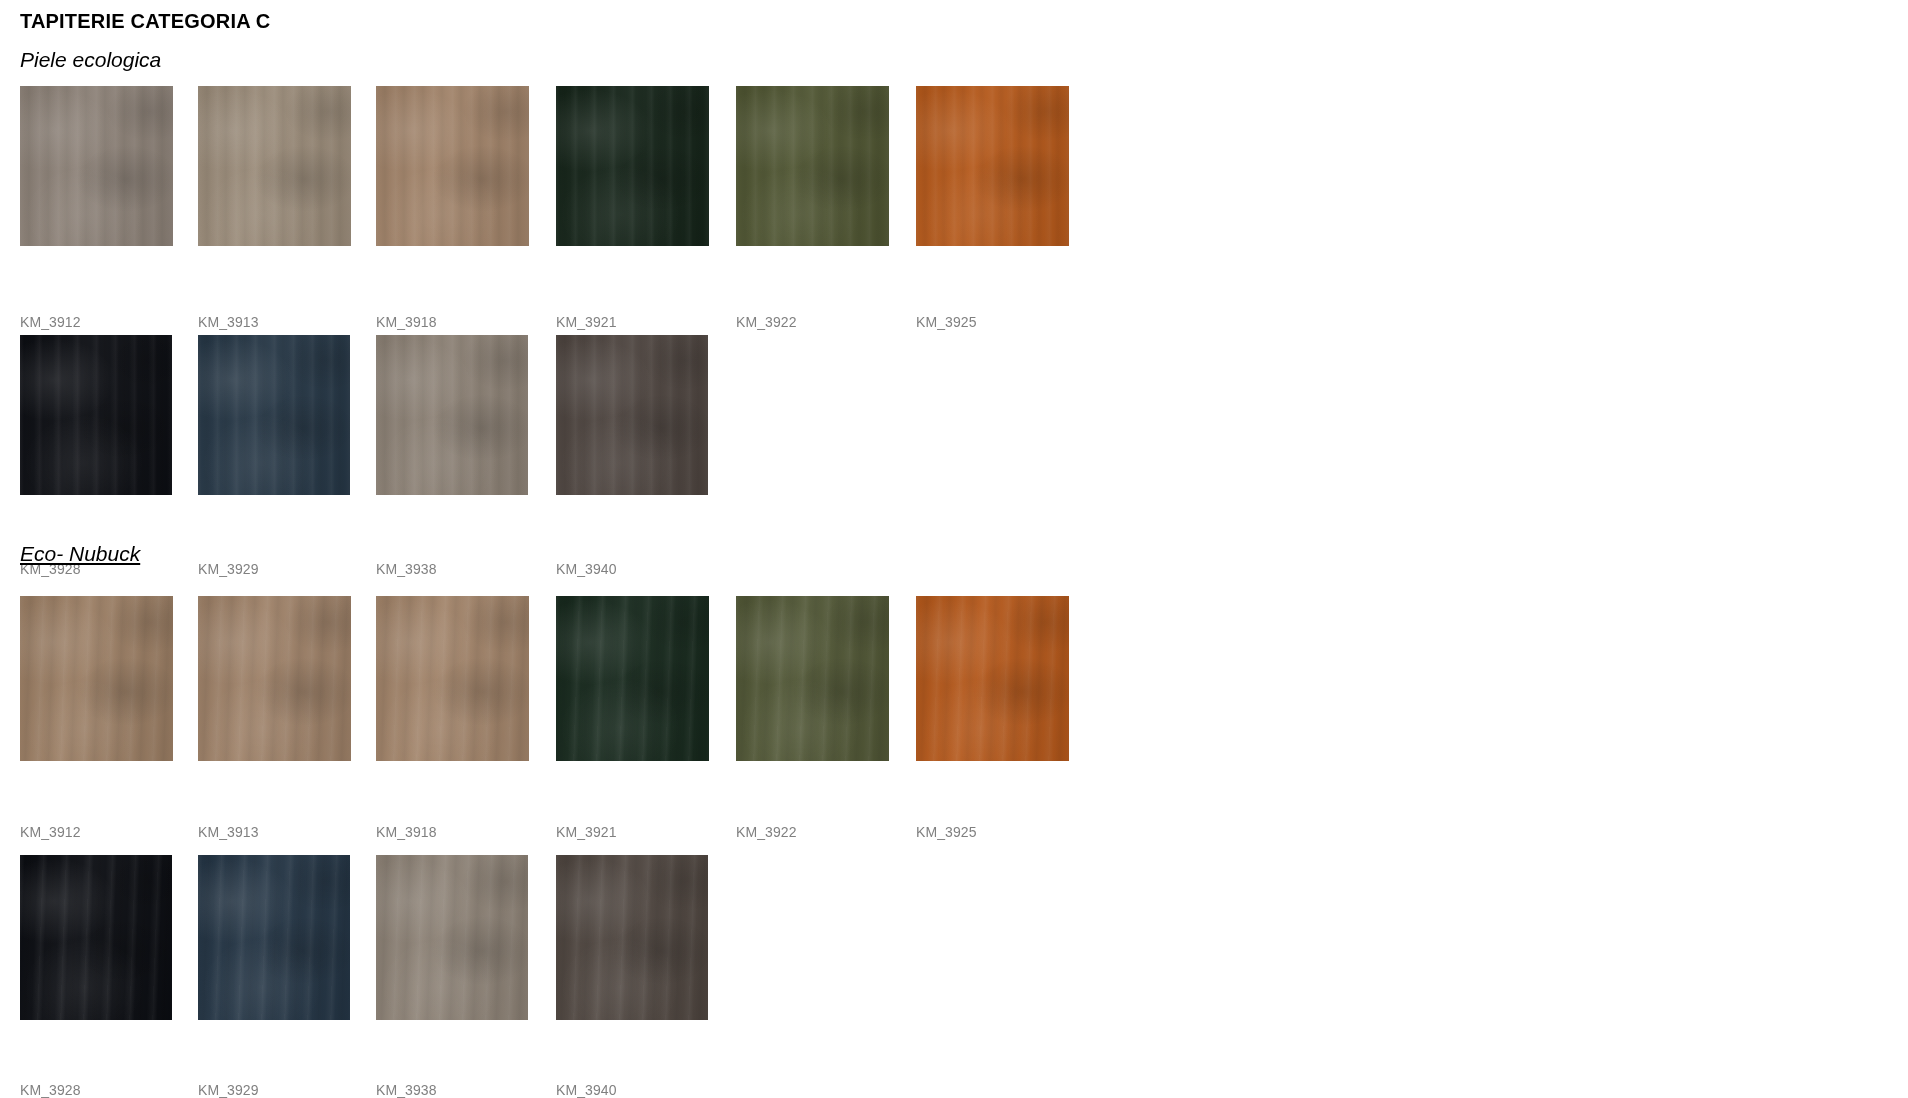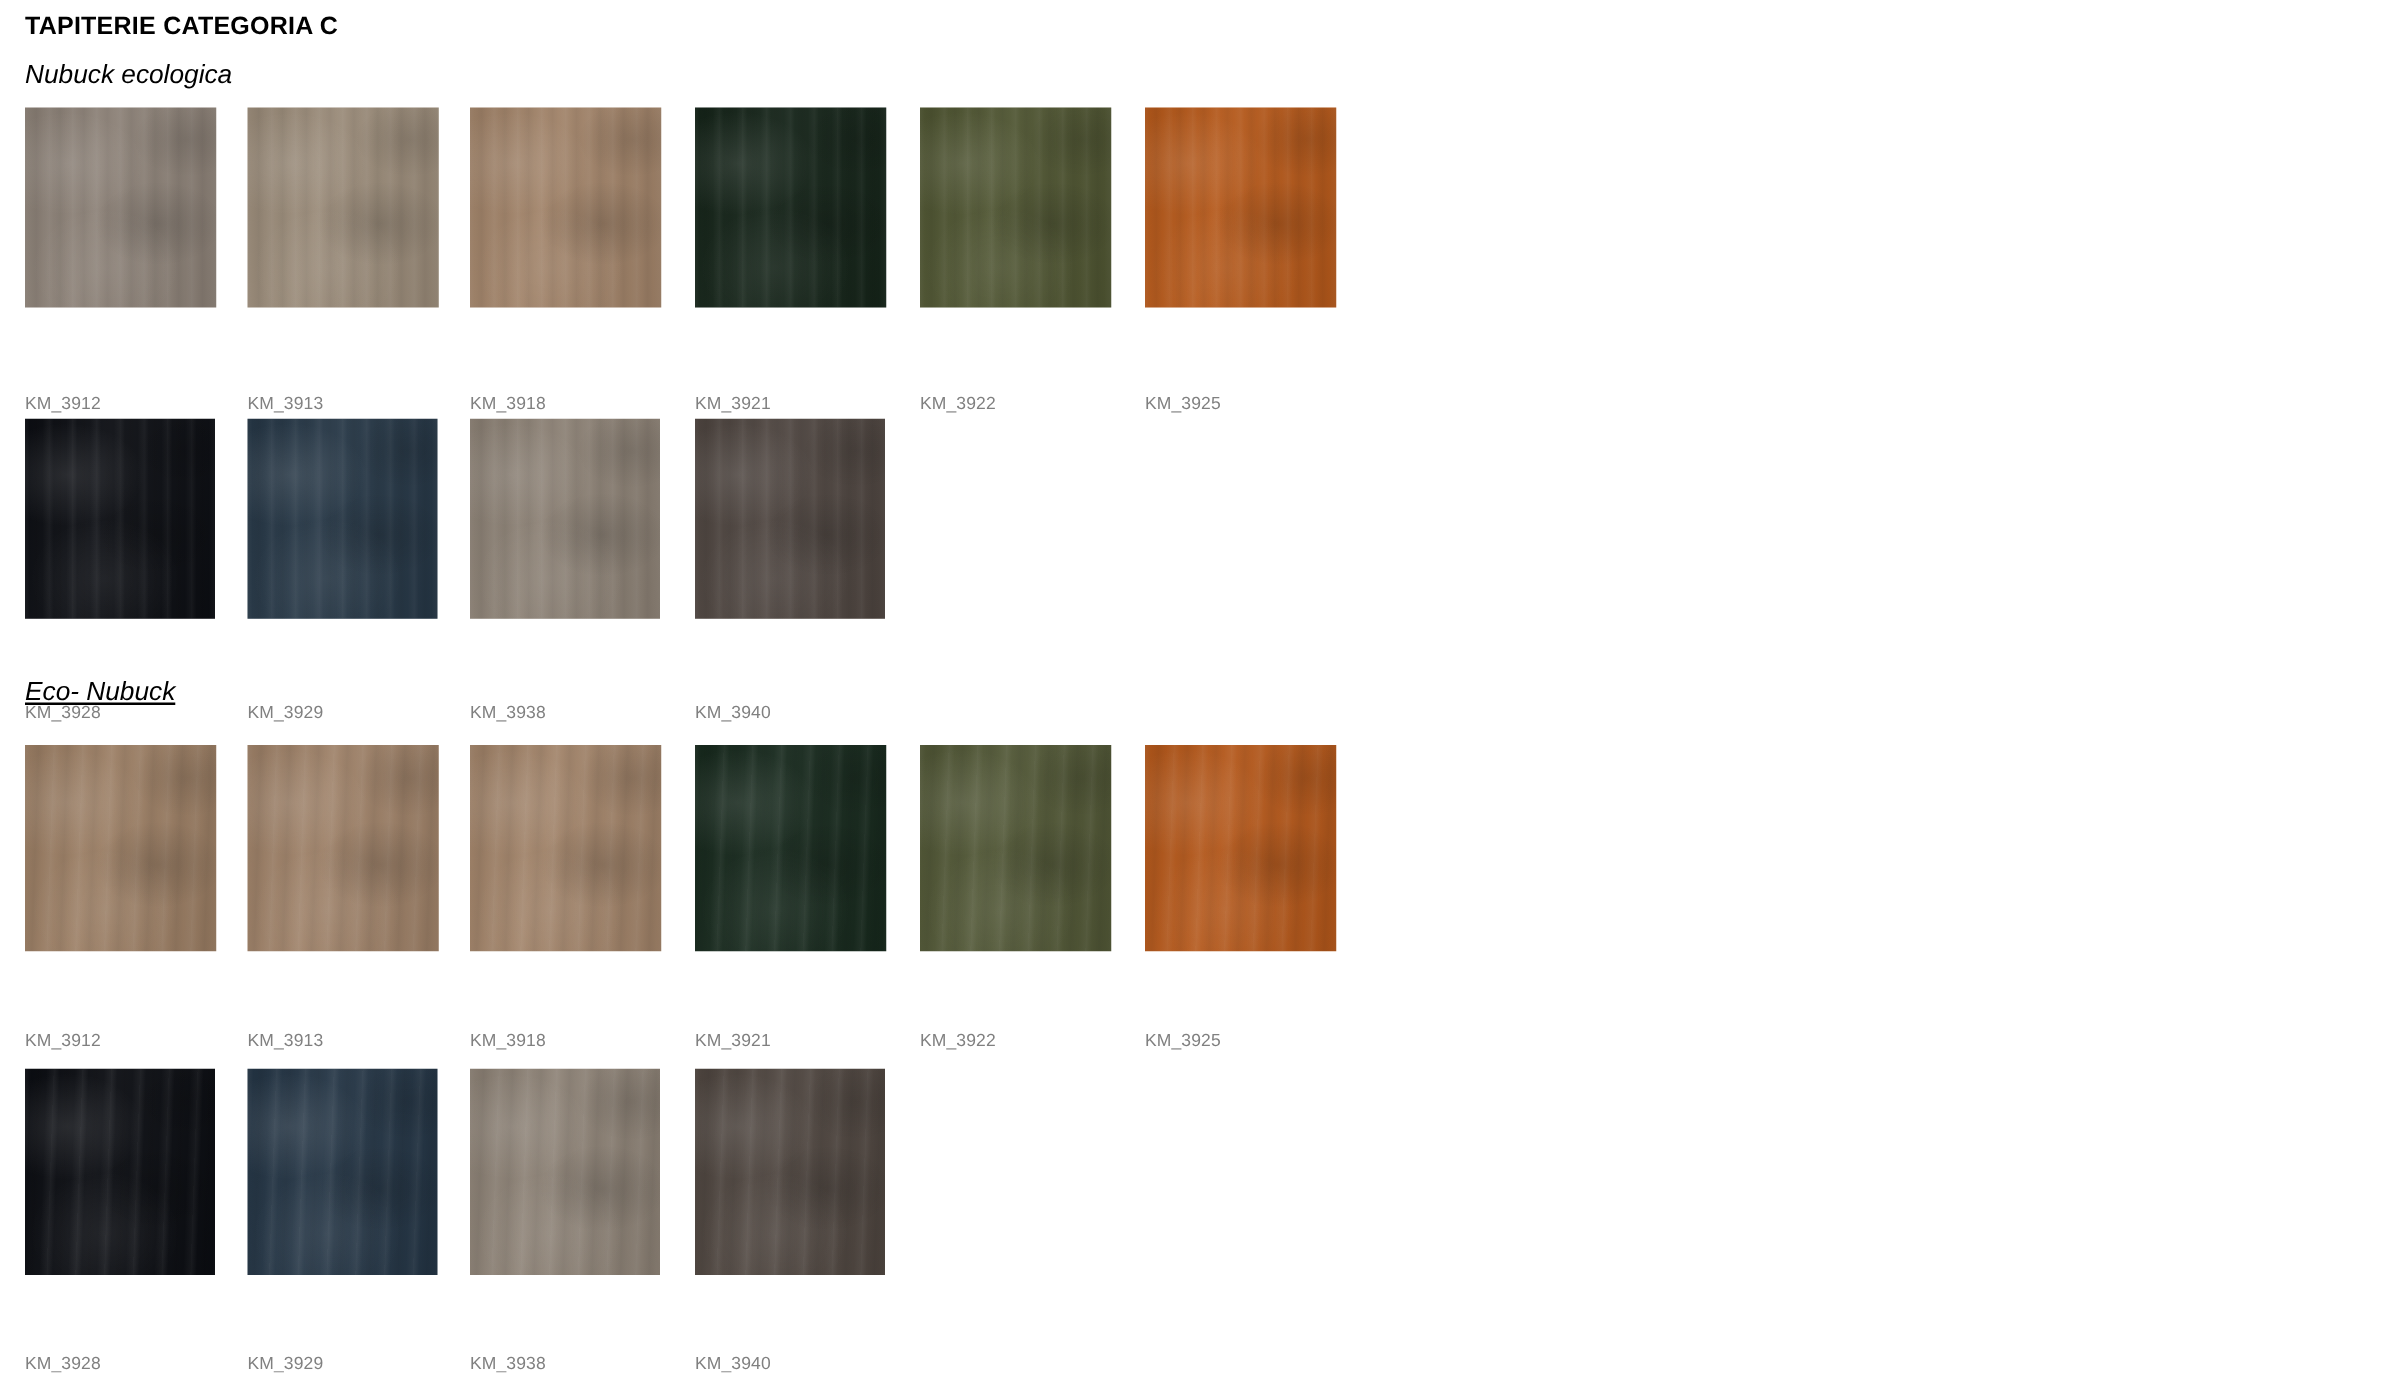--- a/index.html
+++ b/index.html
@@ -120,21 +120,21 @@
   }
 </style>
 </head>
 <body>
 
 <div class="page">
 
   <div class="doc-title">TAPITERIE CATEGORIA C</div>
 
   <div id="sections-root">
-      <div class="section-title" style="top: 48px;">Nubuck ecologica</div>
+      <div class="section-title" style="top: 48px;">Piele ecologica</div>
       <div class="swatch-row">
         <div class="swatch-cell" style="left: 20px; top: 0px;">
           <div class="swatch" title="KM_3912" style="position: absolute; left: 0px; top: 86px; width: 153px; height: 160px; background-color: rgb(139, 128, 118);"></div>
           <div class="swatch-label" style="top: 278px;">KM_3912</div>
         </div>
         <div class="swatch-cell" style="left: 198px; top: 0px;">
           <div class="swatch" title="KM_3913" style="position: absolute; left: 0px; top: 86px; width: 153px; height: 160px; background-color: rgb(153, 138, 120);"></div>
           <div class="swatch-label" style="top: 278px;">KM_3913</div>
         </div>
         <div class="swatch-cell" style="left: 376px; top: 0px;">

